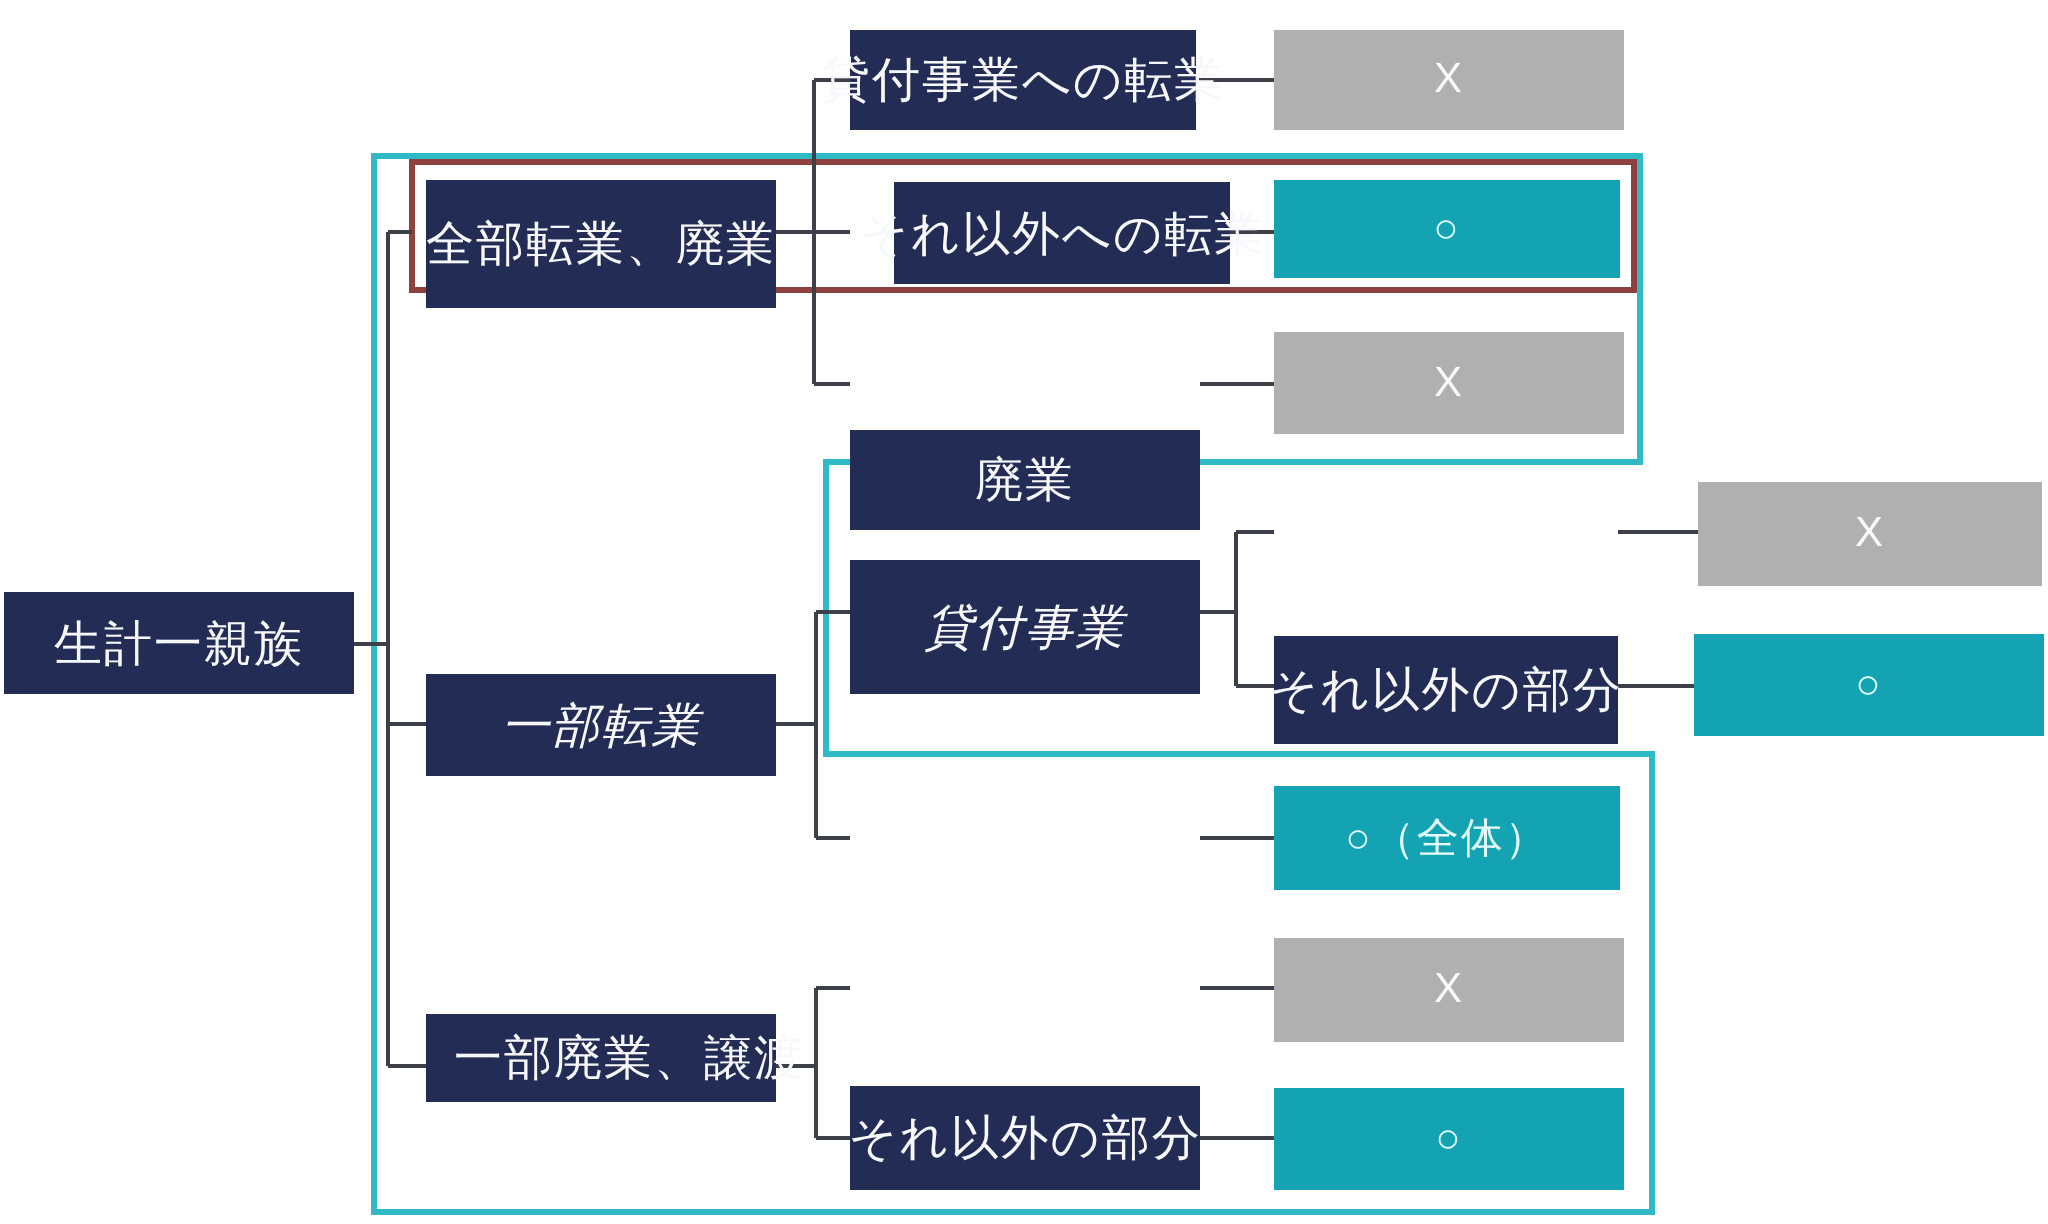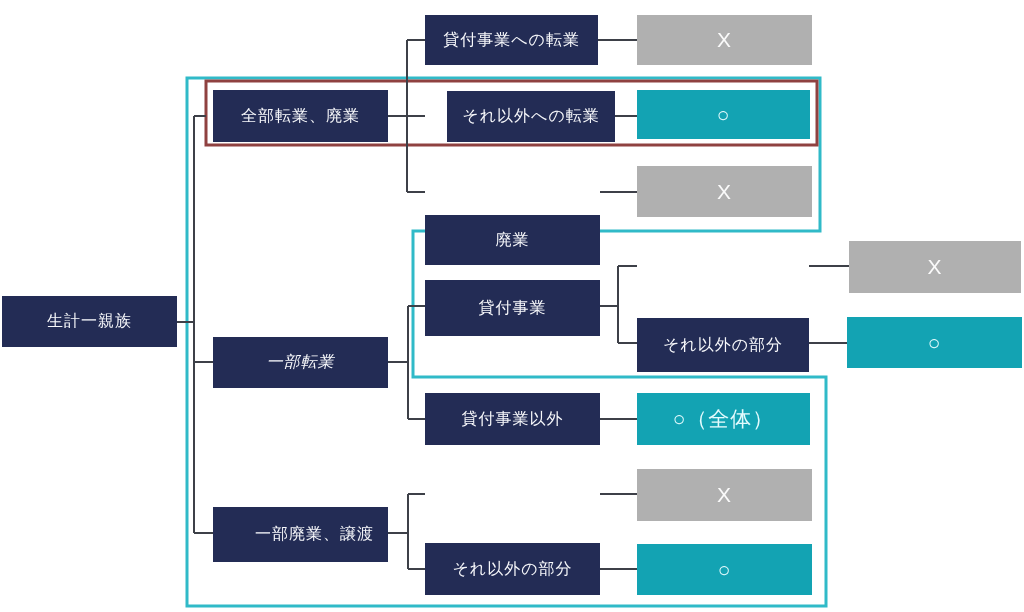--- a/index.html
+++ b/index.html
@@ -9,21 +9,21 @@
     background:#ffffff;
     font-family:"Liberation Sans","DejaVu Sans",sans-serif;
     overflow:hidden;
   }
   #wires{position:absolute;left:0;top:0;width:1024px;height:612px;pointer-events:none;}
   .node{
     position:absolute;
     display:flex;align-items:center;justify-content:center;
     background:#232c55;
     color:#f7f8fb;
-    font-size:16px;
+    font-size:24px;
     letter-spacing:1px;
     white-space:nowrap;
     box-sizing:border-box;
   }
   .result{
     position:absolute;
     display:flex;align-items:center;justify-content:center;
     font-size:21px;
     letter-spacing:1px;
     box-sizing:border-box;
@@ -74,35 +74,34 @@
       <path d="M408,494 V569"></path>
       <path d="M408,494 H425"></path>
       <path d="M408,569 H425"></path>
       <path d="M600,494 H637"></path>
       <path d="M600,569 H637"></path>
     </g>
   </svg>
 
   <div class="node" style="left:2px;top:296px;width:175px;height:51px;">生計一親族</div>
 
-  <div class="node" style="left:213px;top:90px;width:175px;height:52px;">全部転業、廃業</div>
+  <div class="node" style="left:213px;top:90px;width:175px;height:64px;">全部転業、廃業</div>
   <div class="node" style="left:213px;top:337px;width:175px;height:51px;font-style:italic;">一部転業</div>
-  <div class="node" style="left:213px;top:507px;width:175px;height:55px;padding-left:28px;">一部廃業、譲渡</div>
+  <div class="node" style="left:213px;top:507px;width:175px;height:44px;padding-left:28px;">一部廃業、譲渡</div>
 
   <div class="node" style="left:425px;top:15px;width:173px;height:50px;">貸付事業への転業</div>
   <div class="node" style="left:447px;top:91px;width:168px;height:51px;text-align:right;">それ以外への転業</div>
   <div class="node" style="left:425px;top:167px;width:175px;height:50px;margin-top:48px;">廃業</div>
 
   <div class="result no" style="left:637px;top:15px;width:175px;height:50px;">X</div>
   <div class="result yes" style="left:637px;top:90px;width:173px;height:49px;">○</div>
   <div class="result no" style="left:637px;top:166px;width:175px;height:51px;">X</div>
 
-  <div class="node" style="left:425px;top:280px;width:175px;height:56px;">貸付事業</div>
+  <div class="node" style="left:425px;top:280px;width:175px;height:67px;font-style:italic;">貸付事業</div>
   <div class="node" style="left:637px;top:318px;width:172px;height:54px;">それ以外の部分</div>
-  <div class="node" style="left:425px;top:393px;width:175px;height:52px;">貸付事業以外</div>
 
   <div class="result no" style="left:849px;top:241px;width:172px;height:52px;">X</div>
   <div class="result yes" style="left:847px;top:317px;width:175px;height:51px;">○</div>
   <div class="result yes" style="left:637px;top:393px;width:173px;height:52px;">○（全体）</div>
 
   <div class="node" style="left:425px;top:543px;width:175px;height:52px;">それ以外の部分</div>
 
   <div class="result no" style="left:637px;top:469px;width:175px;height:52px;">X</div>
   <div class="result yes" style="left:637px;top:544px;width:175px;height:51px;">○</div>
 

